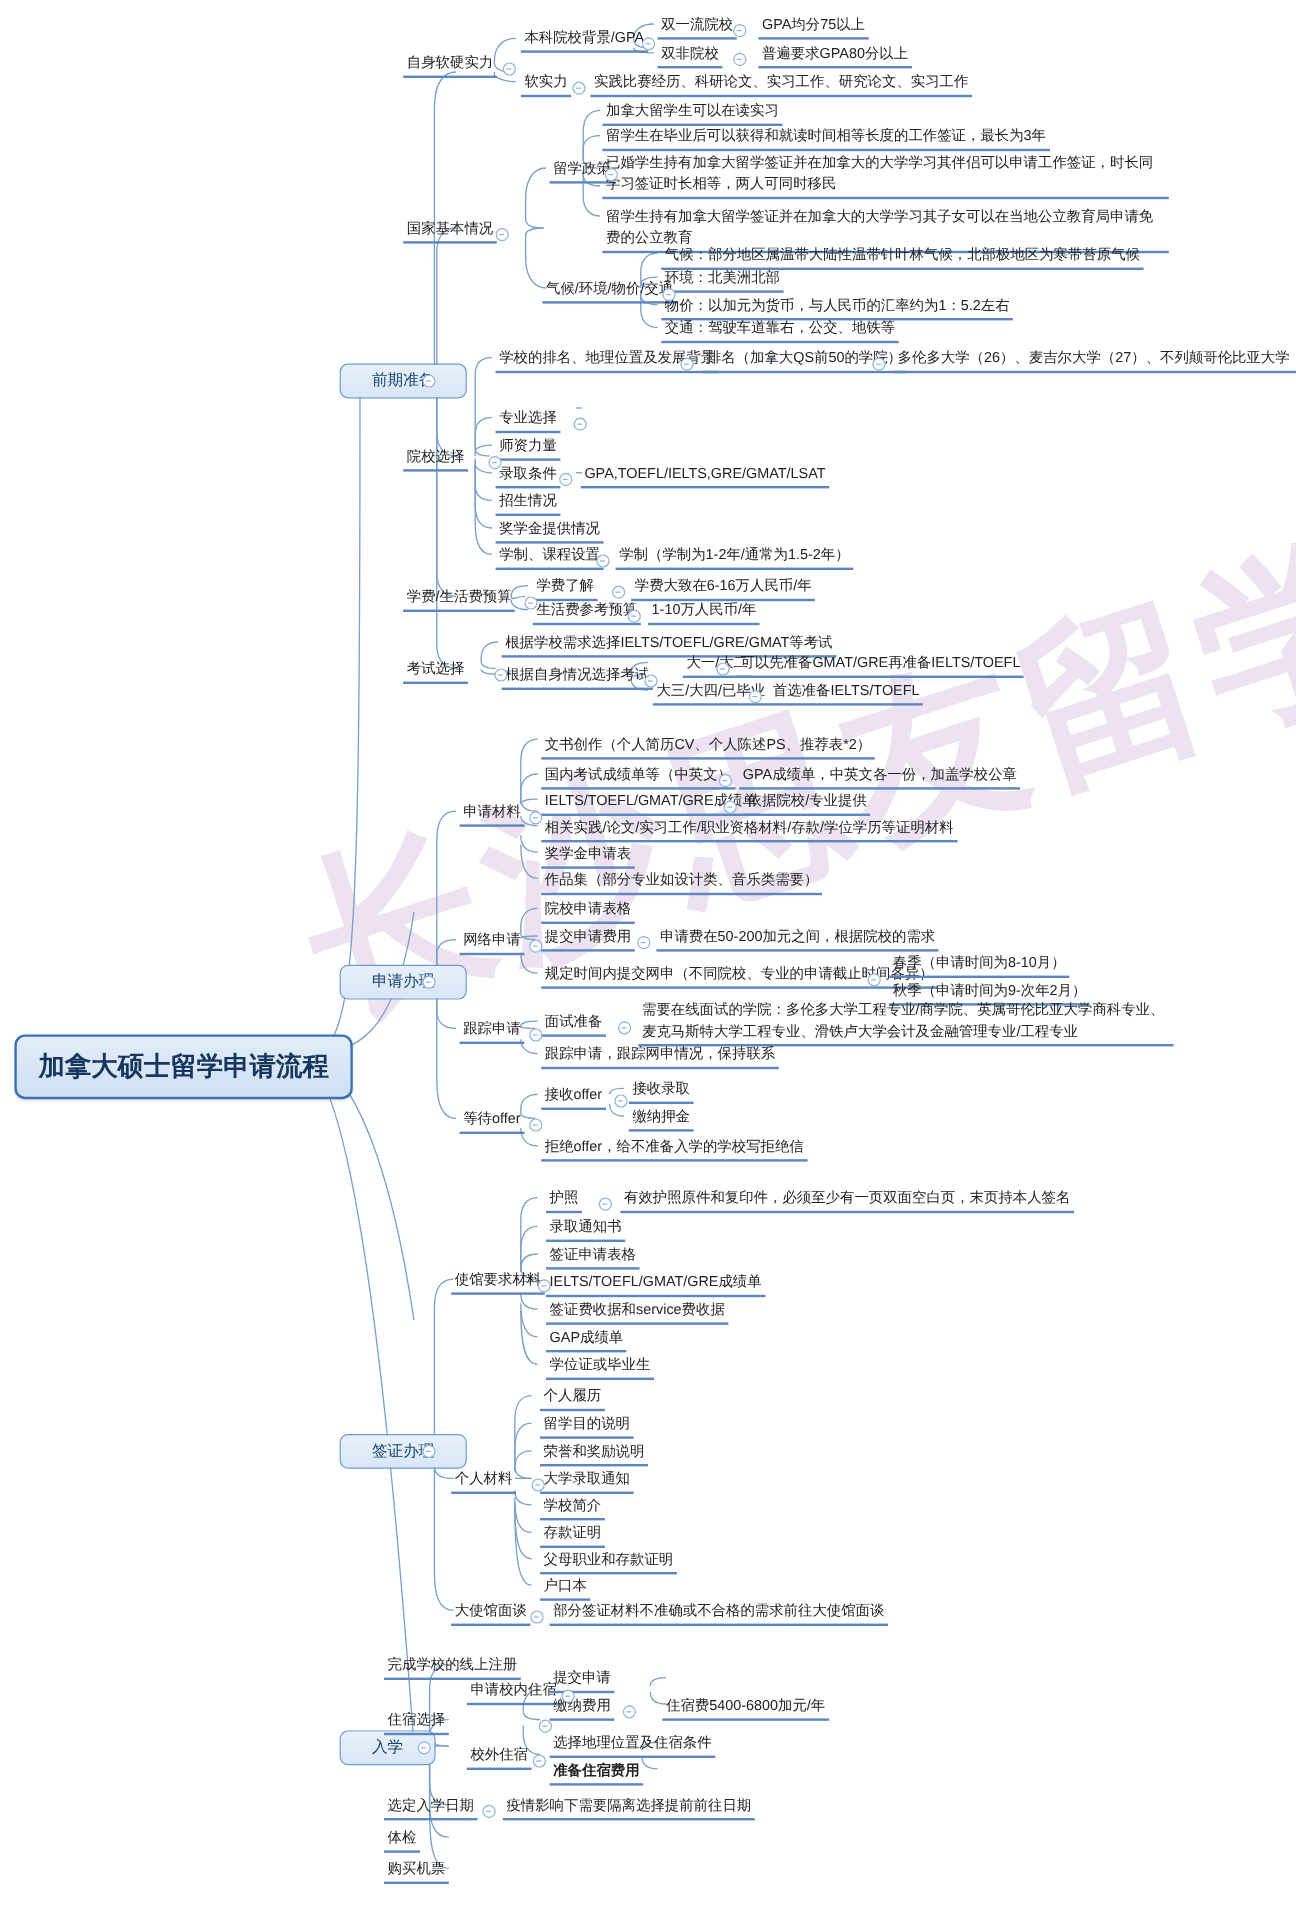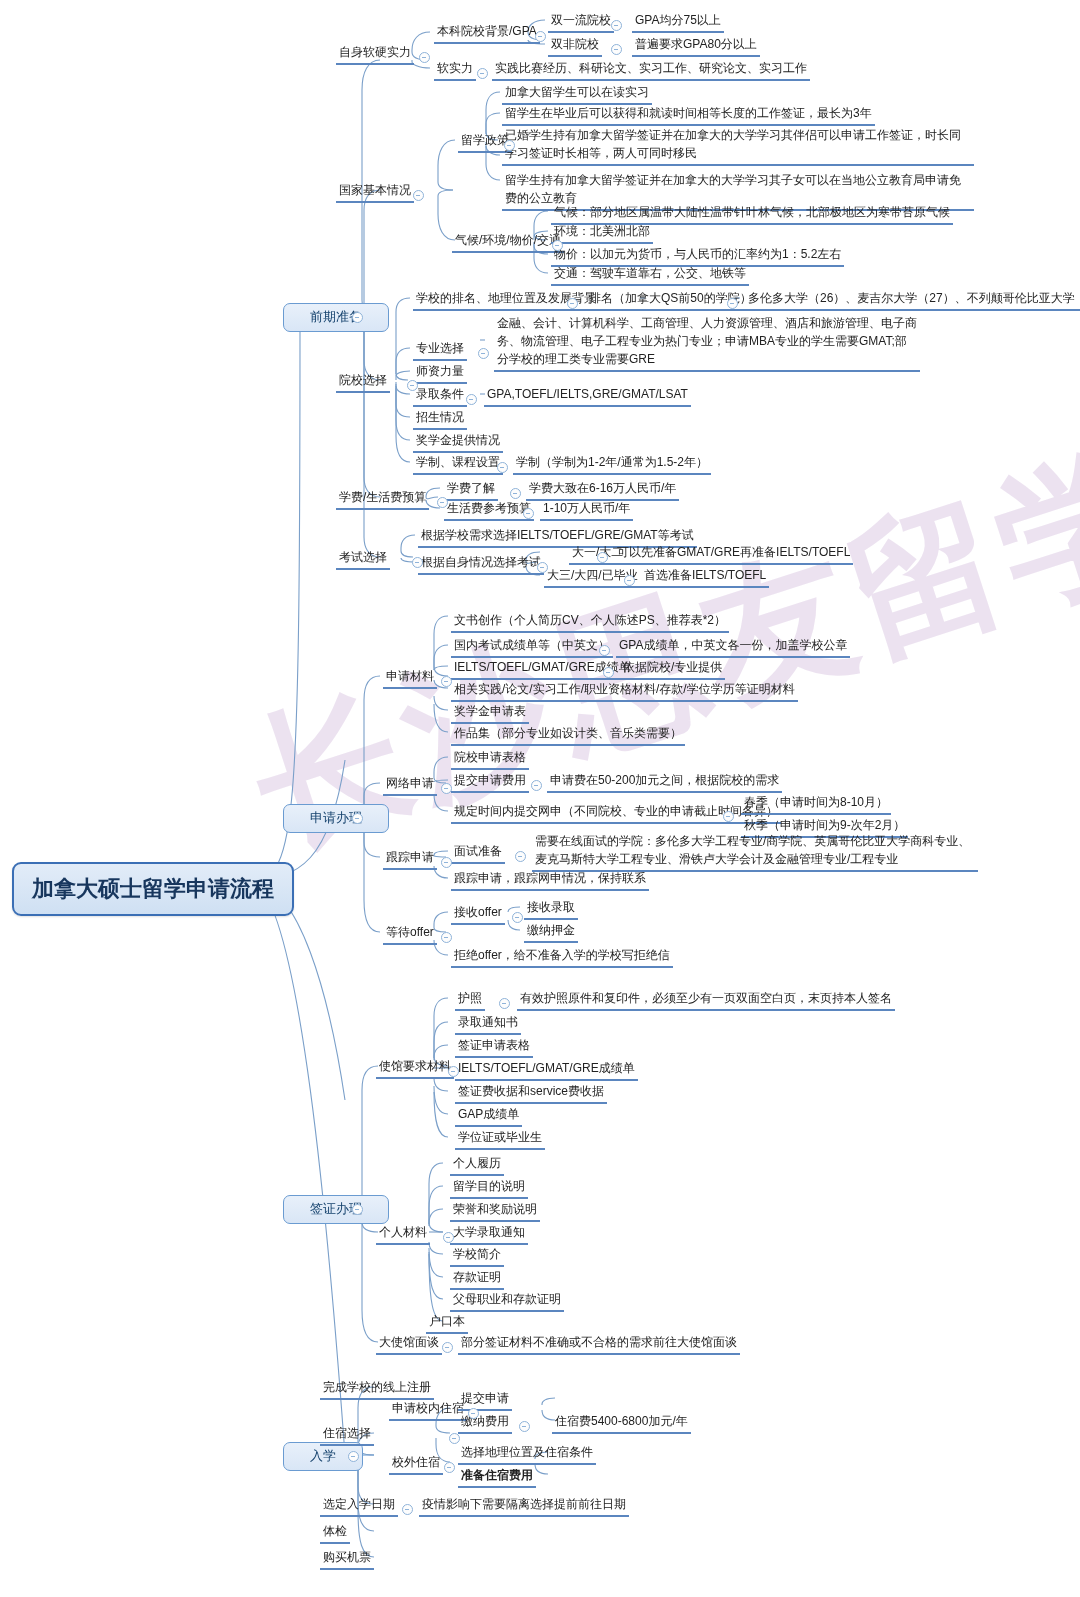--- a/index.html
+++ b/index.html
@@ -329,23 +329,20 @@
   </div>
   <div class="tog" style="left:727px;top:298px;"></div>
   <div class="node ul" style="left:745px;top:289px;">
     <span class="txt">多伦多大学（26）、麦吉尔大学（27）、不列颠哥伦比亚大学（46）</span>
   </div>
 
   <div class="node ul" style="left:413px;top:339px;">
     <span class="txt">专业选择</span>
   </div>
   <div class="tog" style="left:478px;top:348px;"></div>
-  <div class="node ul multi" style="left:494px;top:313px;width:420px;">
-    <span class="txt">金融、会计、计算机科学、工商管理、人力资源管理、酒店和旅游管理、电子商务、物流管理、电子工程专业为热门专业；申请MBA专业的学生需要GMAT;部分学校的理工类专业需要GRE</span>
-  </div>
 
   <div class="node ul" style="left:413px;top:362px;">
     <span class="txt">师资力量</span>
   </div>
 
   <div class="node ul" style="left:413px;top:385px;">
     <span class="txt">录取条件</span>
   </div>
   <div class="tog" style="left:466px;top:394px;"></div>
   <div class="node ul" style="left:484px;top:385px;">
@@ -569,21 +566,21 @@
   </div>
   <div class="node ul" style="left:450px;top:1245px;">
     <span class="txt">学校简介</span>
   </div>
   <div class="node ul" style="left:450px;top:1268px;">
     <span class="txt">存款证明</span>
   </div>
   <div class="node ul" style="left:450px;top:1290px;">
     <span class="txt">父母职业和存款证明</span>
   </div>
-  <div class="node ul" style="left:426px;top:1312px;">
+  <div class="node ul" style="left:450px;top:1312px;">
     <span class="txt">户口本</span>
   </div>
 
   <div class="node ul" style="left:376px;top:1333px;">
     <span class="txt">大使馆面谈</span>
   </div>
   <div class="tog" style="left:442px;top:1342px;"></div>
   <div class="node ul" style="left:458px;top:1333px;">
     <span class="txt">部分签证材料不准确或不合格的需求前往大使馆面谈</span>
   </div>

